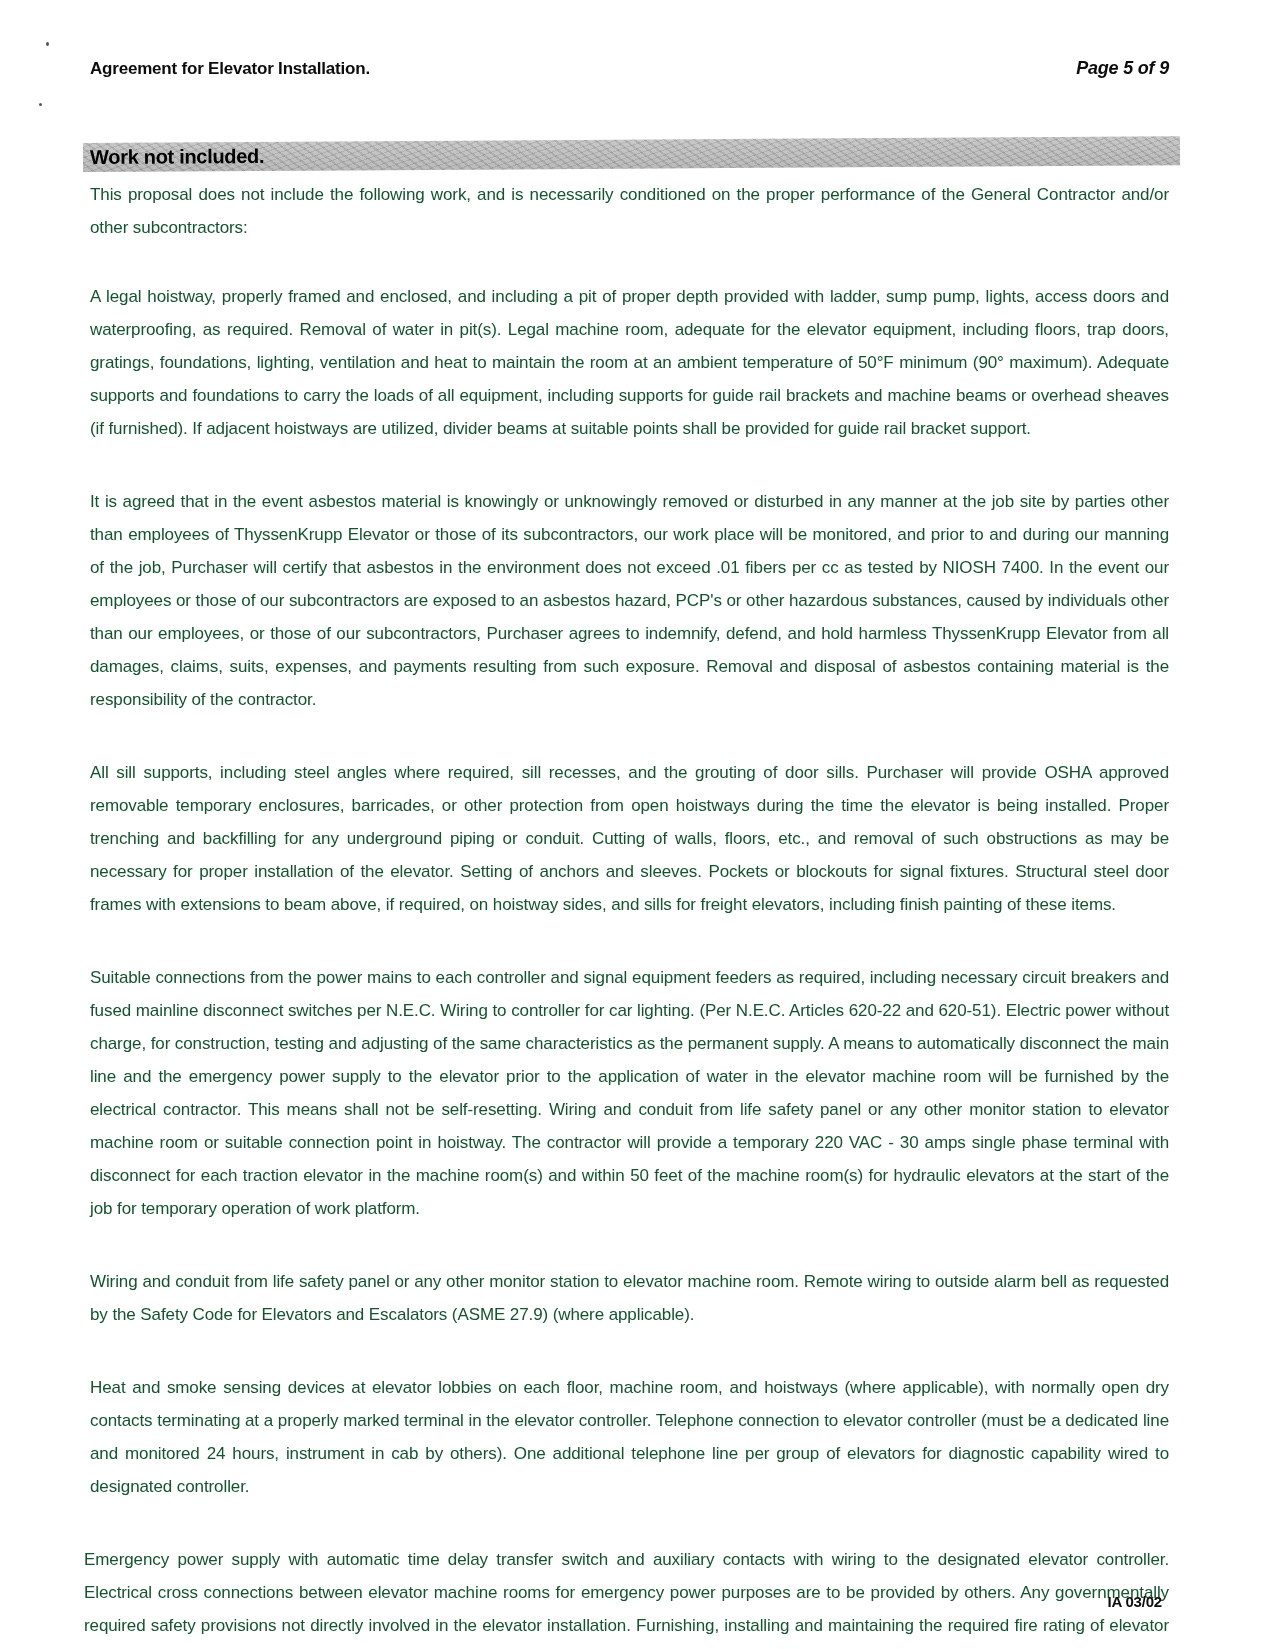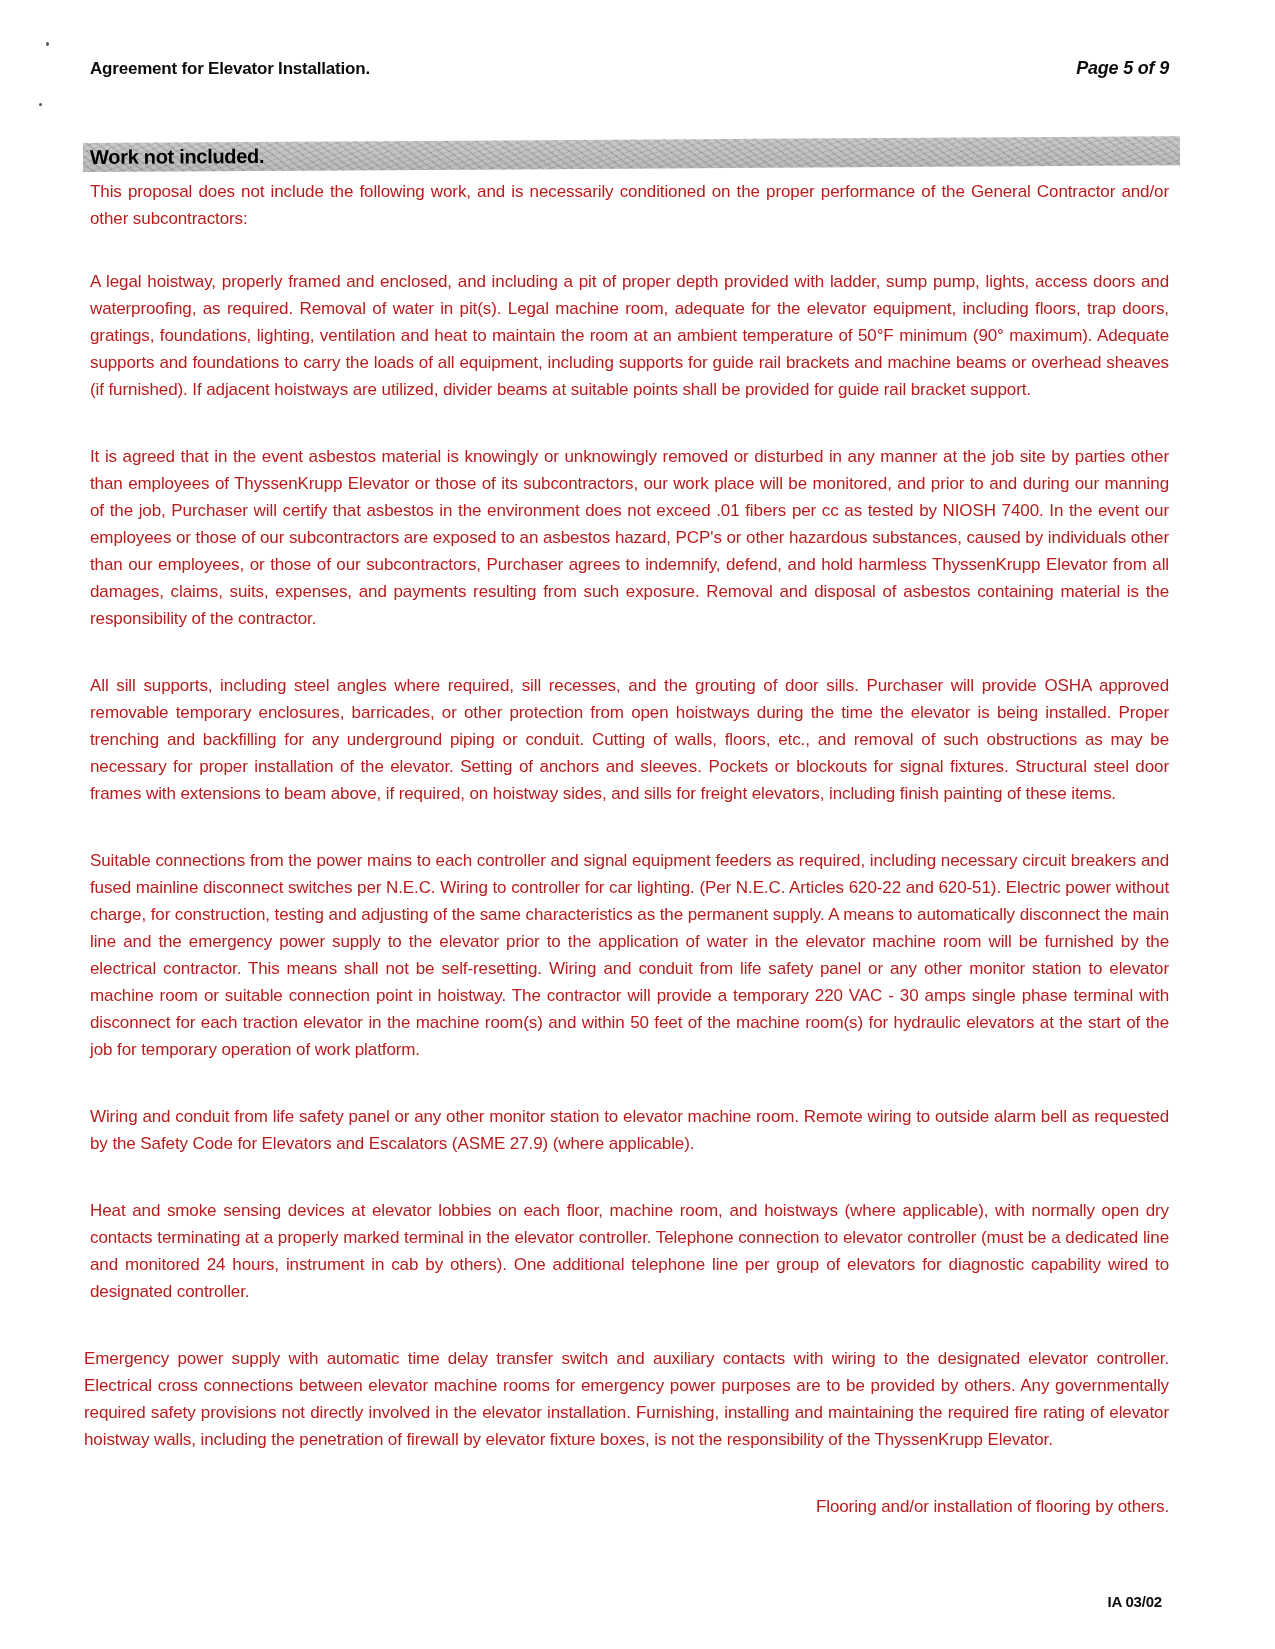--- a/index.html
+++ b/index.html
@@ -46,24 +46,24 @@
   .heading-bar .heading-text {
     font-size: 20px;
     font-weight: bold;
     letter-spacing: -0.3px;
     color: #000;
   }
   .body-text { margin-top: 6px; }
   p.para {
     margin: 0 0 40px 0;
     font-size: 17px;
-    line-height: 27px;
+    line-height: 33px;
     letter-spacing: -0.1px;
     text-align: justify;
-    color: #b91c1c;
+    color: #14532d;
   }
   p.intro { margin-bottom: 36px; }
   p.shift1 { margin-left: -6px; }
   p.shift2 { margin-left: -12px; }
   p.short { text-align: right; }
   .doc-footer {
     position: absolute;
     top: 1593px;
     right: 113px;
     font-size: 15px;

